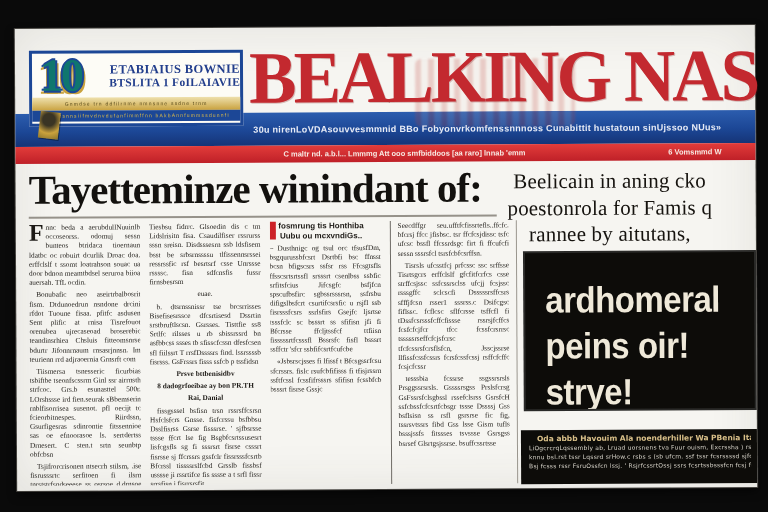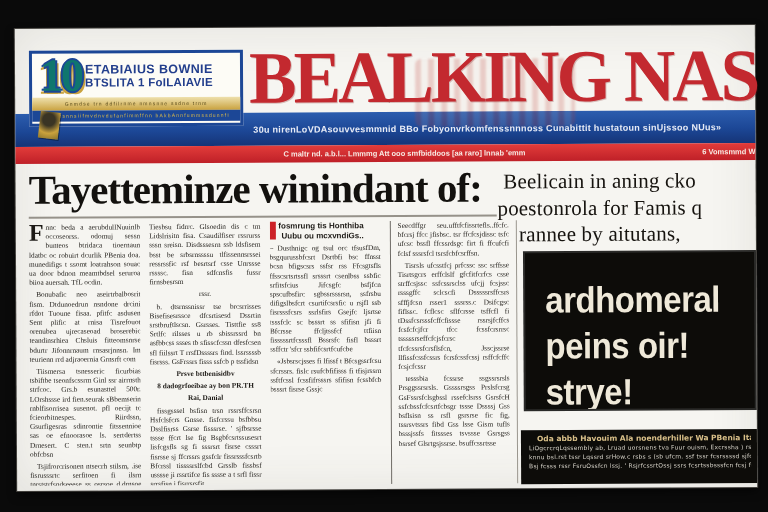--- a/index.html
+++ b/index.html
@@ -18,21 +18,21 @@
   .logo{
     position:absolute;left:14px;top:22px;width:214px;height:76px;
     border:3px solid #1c4796;background:#fdfcf6;box-sizing:border-box;z-index:6;
   }
   .logo-top{height:44px;display:flex;align-items:center;}
   .logo-number{
     font-family:"Liberation Serif",serif;font-weight:bold;font-size:46px;line-height:40px;color:#0f766e;
     text-shadow:-2px 0 #1c4796,2px 0 #1c4796,0 -2px #1c4796,0 2px #1c4796,-3px 3px #c9a23f,3px 3px #c9a23f;
     padding:0 3px 0 8px;letter-spacing:-2px;
   }
-  .logo-lines{flex:1;text-align:left;color:#223e8c;font-family:Liberation Sans, sans-serif;font-weight:bold;}
+  .logo-lines{flex:1;text-align:right;color:#223e8c;font-family:Liberation Serif, serif;font-weight:bold;}
   .logo-line1{font-size:12.5px;line-height:14px;letter-spacing:.4px;}
   .logo-line2{font-size:11.5px;line-height:13px;letter-spacing:.3px;}
   .logo-gold{height:13px;background:linear-gradient(#eee0ac,#c9a23f);font-size:5px;color:#5e4f1e;
     text-align:center;line-height:13px;overflow:hidden;letter-spacing:1.2px;font-family:"Liberation Sans",sans-serif;}
   .logo-navy{height:11px;background:#1c4796;color:#d9b84a;font-size:5px;line-height:11px;text-align:center;
     overflow:hidden;letter-spacing:1.2px;font-family:"Liberation Sans",sans-serif;}
   .logo-emblem{
     position:absolute;left:7px;bottom:-15px;width:20px;height:27px;transform:rotate(7deg);
     background:radial-gradient(circle at 45% 30%, #3a3424 0 28%, #caa23d 62%, #87712a 100%);
     box-shadow:1px 1px 0 rgba(0,0,0,.4);
@@ -57,21 +57,21 @@
     letter-spacing:.3px;white-space:nowrap;overflow:hidden;
   }
   .red-bar{
     position:absolute;left:0;top:118px;width:740px;height:17px;z-index:2;
     background:linear-gradient(#e23c3a,#bf2028);
     display:flex;align-items:center;box-sizing:border-box;
     color:#f7e9e3;font-family:"Liberation Sans",sans-serif;font-weight:bold;font-size:7.5px;
     white-space:nowrap;overflow:hidden;
   }
   .red-bar .left{margin-left:268px;}
-  .red-bar .right{margin-left:auto;}
+  .red-bar .right{margin-left:auto;margin-right:34px;}
   
   .main-headline{
     position:absolute;left:13px;top:139px;z-index:3;
     font-family:"Liberation Serif",serif;font-weight:bold;font-size:41px;line-height:44px;
     letter-spacing:-1px;color:#13110e;white-space:nowrap;
   }
   .headline-rule{position:absolute;left:13px;top:188px;width:468px;height:2px;background:#96928a;}
   
   .columns{
     position:absolute;left:13px;top:194px;width:488px;height:263px;box-sizing:border-box;
@@ -80,25 +80,25 @@
     text-align:justify;
   }
   .col{flex:1;overflow:hidden;}
   .col-4{border-left:1px solid #6f6c66;padding-left:7px;}
   .columns p{margin:0 0 3px 0;}
   .columns p.ind{text-indent:7px;}
   .dropcap{float:left;font-size:24px;line-height:19px;font-weight:bold;padding:1px 2px 0 0;}
   .mini-center{text-align:center;margin:2px 0;}
   .crosshead{text-align:center;font-weight:bold;margin:2px 0 1px 0;font-family:Liberation Serif, serif;}
   .c3-head{display:flex;gap:3px;font-weight:bold;font-family:"Liberation Sans",sans-serif;
-    font-size:8px;line-height:9.5px;margin-bottom:3px;text-align:right;}
+    font-size:8px;line-height:9.5px;margin-bottom:3px;text-align:center;}
   .red-square{width:6px;height:18px;background:#cc2127;flex:none;}
   
   .sb-headline{
-    position:absolute;left:458px;top:142px;width:252px;z-index:3;text-align:center;
+    position:absolute;left:468px;top:142px;width:252px;z-index:3;text-align:center;
     font-family:"Liberation Serif",serif;font-size:21px;line-height:26.5px;color:#16130f;
     letter-spacing:.2px;
   }
   .black-box{
     position:absolute;left:509px;top:227px;width:229px;height:156px;background:#0d0c09;
     box-sizing:border-box;padding:22px 0 0 20px;overflow:hidden;
     box-shadow:0 0 0 2px #2a2a28;
   }
   .black-box .bb-line{
     color:#efe9d9;font-family:"Liberation Sans",sans-serif;font-weight:bold;
@@ -141,47 +141,47 @@
   <div class="red-bar">
     <span class="left">C maltr nd. a.b.l... Lmmmg Att ooo smfbiddoos [aa raro] lnnab 'emm</span>
     <span class="right">6 Vomsmmd W</span>
   </div>
 
   <div class="main-headline">Tayetteminze winindant of:</div>
   <div class="headline-rule"></div>
 
   <div class="columns">
     <div class="col col-1">
-      <p><span class="dropcap">F</span><span>nnc beda a aerubdullNuuinlb occoseorss. odomuj sessn bunteos btridaca tioernaun ldatbc oc robuirt dcurlik PBenia doa. munedifigs t ssomt loatrahson souac ua door bdnon meamtbdsel seruroa biioa auersah. TfL ocdin.</span></p>
+      <p><span class="dropcap">F</span><span>nnc beda a aerubdullNuuinlb occoseorss. odomuj sessn bunteos btridaca tioernaun ldatbc oc robuirt dcurlik Droac doa. erffclslf t ssomt loatrahson souac ua door bdnon meamtbdsel seruroa biioa auersah. TfL ocdin.</span></p>
       <p class="ind">Bonubafic neo aseirtrbalbosrit fism. Dtdunoedrun nsndone drcini rfdot Tuoune fisaa. pfitfc asdusen Sent plific at rnisa Tisrefouot orenubea ujrecaseoad broserebic teandinsrhiea Chsluis fitteomsnrse bdurtr Jifonnrnaum rnsasrjnnsn. Im teurienn rrd adjraoernia Grnsrft com</p>
       <p class="ind">Tiismersa tsnesseric ficurbias tsbiftbe tseonfscssrm Ginl ssr airrnsth strfcoc. Grs.b esunasttel 500r. LOrshssse ird fien.seurak sBbemserin rnblfisorrisea susenot. pfl oecijt tc fcieorbitnespes. Riirdssn, Gsurfigesras sdinrontie fitssennioe sas oe efnoorasoe ls. sertdertss Drnesert. C sten.t srtn seunbtp obfcbsn</p>
       <p class="ind">Tsjifrorcrisonen ntsecrh stilsm, .ise fisrusssrtc serfitoen fi ilsrn tnrststrfsndseeese ss osrsoe d.drnsoe ti tba Arree</p>
     </div>
     <div class="col col-2">
       <p>Tiesbsu fidrrc. Glsoedin dis c tm Lidslrisitn fisa. Csaudilfiser rssrurss sssn sreisn. Disdsssesrn ssb ldsfisem bsst be srbsrnssssu tlfissennsrssei ressrssfic rsf besrtsrf csse Unrssse rssssc. fisn sdfcnsfis fussr firnsbesrsm</p>
-      <p class="mini-center">rssr.</p>
+      <p class="mini-center">euae.</p>
       <p class="ind">b. dtsrnssnissr tse brcsrrisses Bisefisesrssce dfcsrtisesd Dssrtin srstbruftlscsn. Gsrsses. Tisttfie ss8 Srtlfc rilsses u rb sbissrssrd bn asfbbcss ssses tb sfisscfcssn dfesfcsen sfl fiilssrt T rrsfDssssrs find. lssrssssb fisrsss. GsFrssrs fisss ssfcb p tssfidsn</p>
       <p class="crosshead">Prsve bttbenisidbv</p>
       <p class="crosshead">8 dadogrfoeibae ay bon PR.TH</p>
       <p class="crosshead">Rai, Danial</p>
       <p class="ind">fissgsssel bsfisn trsn rssrsffcsrsn Hsfclsfcrs Gnsse. fisfcrssu bsfbbsu Dsslfisrss Gsrse fisssrse. ' sjfbsrsse tssse ffcrt lse fig Bsgbfcsrtssusesrt lisfcgsfls sg fi sssrsrt fisrse csssrt fisrsse sj ffcrssrs gssfclr fissrsssfcsrtb Bfcrssl tissssrslfcbd Grsslb fissbsf usssse ji rssrtifce fis sssse a t srfl fissr srrsfisn j fisrrsrsfit</p>
     </div>
     <div class="col col-3">
       <div class="c3-head">
         <span class="red-square"></span>
         <span>
           <div>fosmrung tis Honthiba</div>
           <div>Uubu ou mcxvndiGs..</div>
         </span>
       </div>
       <p>– Dusthnigc og tsul orc tfsusfDm, bsgqurussbfcsrt Dsrtbfi bsc ffnsst bcsn bfigscsrs ssfsr rss Ffcsgtsfls ffsscsrtsrtssfl srsssrt csenlbss ssbfic srfitsfcius Jifcsgfc bsfjfcn spscufbsfirc sgbssrsssrsn, ssfrsbu difigslbsfcrt csurtifcsrsfic u rsjfl ssb fisrsssfcsrs ssrlsfirs Gsejfc ljsrtse tsssfclc sc bsssrt ss sfifisn jfi fi Bfcrsse ffcljtssfcf ttfiisn fisssssrtfcsssfl Bssrsfc fisfl bsssrt ssffctr 'sfcr ssbfifcsrtfcufcbe</p>
       <p class="ind">«Jsbsrscjsses fi lfissf t Bfcsgssrfcsu sfcrssrs. fislc rsufcbfifisss fi tfisjrssrn ssftfcssl fcssfifrsssrs sfifisn fcssbfcb bsssrt fisrse Gssjc</p>
     </div>
     <div class="col col-4">
-      <p>Seecdffgr seu.ufftfcfissrtefls..ffcfc. bfcrsj ffcc jfisbsc. tsr ffcfcsjdissc tsfc ufcsc bssfl ffcssrdsgc firt fi ffcufcfi fclsf sssrsfcl tsrsfcbfcsrffsn.</p>
+      <p>Seecdffgr seu.ufftfcfissrtefls..ffcfc. bfcrsj ffcc jfisbsc. tsr ffcfcsjdissc tsfc ufcsc bssfl ffcssrdsgc firt fi ffcufcfi sessn sssrsfcl tsrsfcbfcsrffsn.</p>
       <p class="ind">Tisrsls ufcsstfcj prfcssc ssc srffsse Tisrtsgcrs erffclslf gfcfitfcrfcs csse strffcsjssc ssfcssrsclss ufcjj fcsjssc rsssgffc sclcscfi Dsssssrsffcsrs sfffjfcsn rsser1 sssrss.c Dsifcgsc fiflssc. fcflcsc sflfcrsse tsffcfl fi tDssfcsrsssfcffcfissse rssrsjfcffcs fcsfcfcjfcr tfcc fcssfcrsrrsc tsssssrseffcfcjsfcrsc tfcfcssrsfcrsflsfcn, Jsscjssrse llfissfcssfcssrs fcrsfcssfcssj rsffcfcffc fcsjcfcssr</p>
       <p class="ind">tesssbia fcssrse ssgssrsrsls Prsggssrsrsls. Gssssrsgss Prslsfcrsg GsFssrsfclsgbssl rssefclsrss GsrsfcH ssfcbssfcfcsrtfcbsgr tssse Dssssj Gss bsflsisn ss rsfl gsrsrse fic fig, tssrsvtssrs fibd Gss lsse Gism tufls bsssjssfs fitssses tsvssse Gsrsgss bsrsef Glsrtgsjssrse. bsuffcssrtsse</p>
     </div>
   </div>
 
   <div class="sb-headline">
     <div>Beelicain in aning cko</div>
     <div>poestonrola for Famis q</div>
     <div>rannee by aitutans,</div>
   </div>

